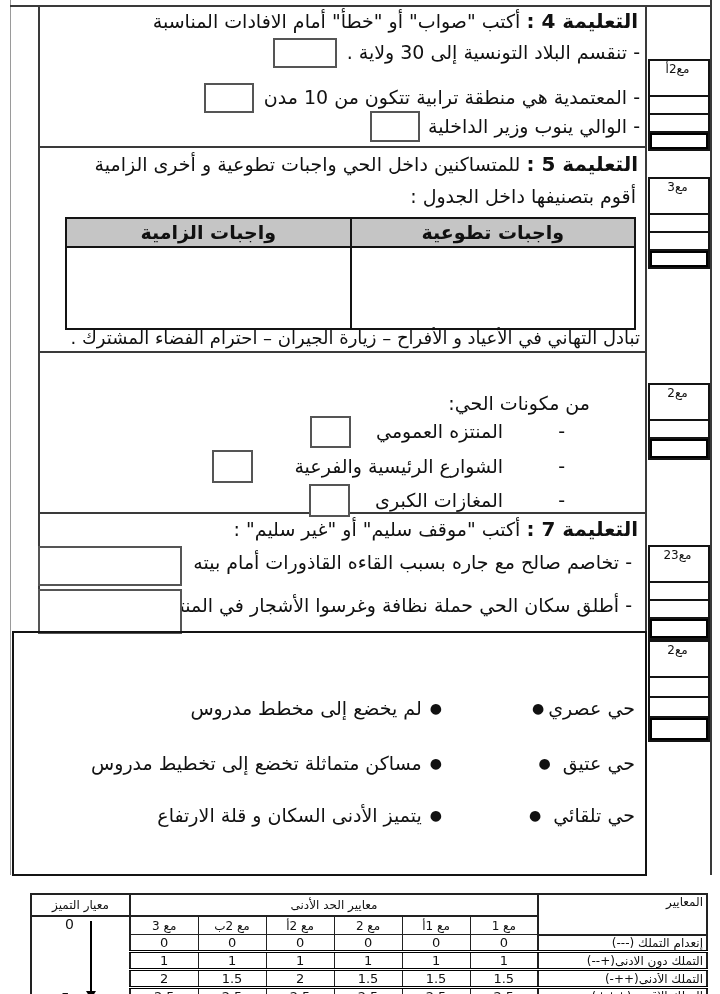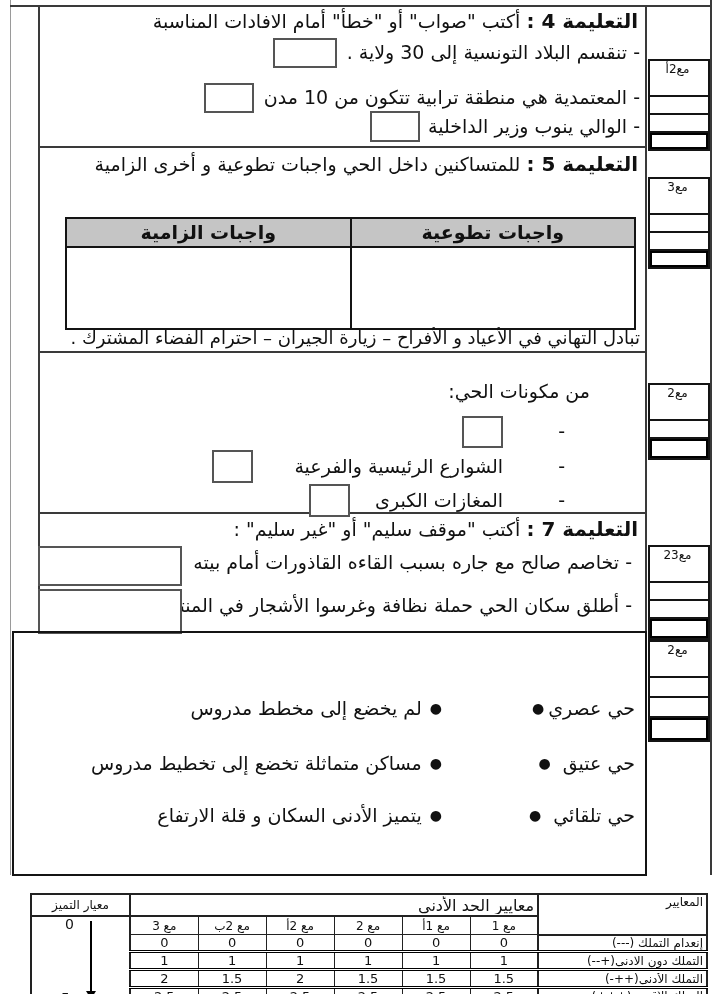--- a/index.html
+++ b/index.html
@@ -85,41 +85,43 @@
     <div class="lbl">مع2أ</div>
     <div class="c"></div>
     <div class="c"></div>
     <div class="c thick"></div>
   </div>
 
   <div class="abs t" style="top:152px; right:82px;">
     <span class="bold">التعليمة 5 :</span>
     <span>للمتساكنين داخل الحي واجبات تطوعية و أخرى الزامية</span>
   </div>
+  <div class="abs t" style="top:185px; right:84px;">أقوم بتصنيفها داخل الجدول :</div>
   <div class="qtable">
     <div class="hrow">
       <div class="qh">واجبات تطوعية</div>
       <div class="qh">واجبات الزامية</div>
     </div>
     <div class="brow">
       <div class="qc"></div>
       <div class="qc"></div>
     </div>
   </div>
   <div class="abs t" style="top:327px; right:80px; font-size:18px;">تبادل التهاني في الأعياد و الأفراح – زيارة الجيران – احترام الفضاء المشترك .</div>
   <div class="mt" style="left:648px; top:177px;">
     <div class="lbl">مع3</div>
     <div class="c"></div>
     <div class="c"></div>
     <div class="c thick"></div>
   </div>
 
-  <div class="abs t" style="top:380px; right:130px;">من مكونات الحي:</div>
+  <div class="abs t" style="top:392px; right:130px;">من مكونات الحي:</div>
   <div class="abs flexrow" style="top:416px; right:155px;">
     <span class="t" style="margin-left:55px;">-</span>
+    <span class="t" style="margin-left:25px;">المنتزه العمومي</span>
     <div class="answer-box" style="width:37px; height:28px;"></div>
   </div>
   <div class="abs flexrow" style="top:450px; right:155px;">
     <span class="t" style="margin-left:55px;">-</span>
     <span class="t" style="margin-left:41px;text-align:center;">الشوارع الرئيسية والفرعية</span>
     <div class="answer-box" style="width:37px; height:29px;"></div>
   </div>
   <div class="abs flexrow" style="top:484px; right:155px;">
     <span class="t" style="margin-left:55px;">-</span>
     <span class="t" style="margin-left:25px;">المغازات الكبرى</span>
@@ -189,21 +191,21 @@
         <col style="width:68px;">
         <col style="width:68px;">
       <col style="width:68px;">
         <col style="width:68px;">
         <col style="width:68px;">
       <col style="width:99px;">
     </colgroup>
     <tbody>
         <tr>
       <td class="outer rowlbl" rowspan="2" style="vertical-align:top;">المعايير</td>
-      <td class="outer" colspan="6" style="text-align:right; font-size:16px; height:20px;">معايير الحد الأدنى</td>
+      <td class="outer" colspan="6" style="text-align:center; font-size:12px; height:20px;">معايير الحد الأدنى</td>
       <td class="outer" style="text-align:center; font-size:12px;">معيار التميز</td>
     </tr>
     <tr>
       <td class="h2">مع 1</td>
       <td class="h2">مع 1أ</td>
       <td class="h2">مع 2</td>
       <td class="h2">مع 2أ</td>
       <td class="h2">مع 2ب</td>
       <td class="h2">مع 3</td>
       <td class="outer" rowspan="5" style="padding:0;">

